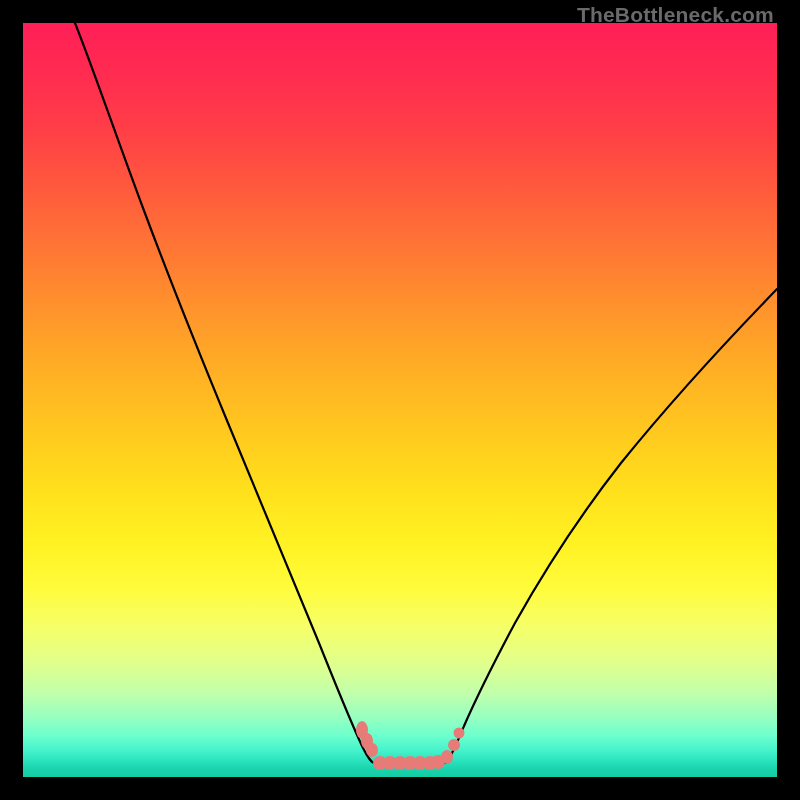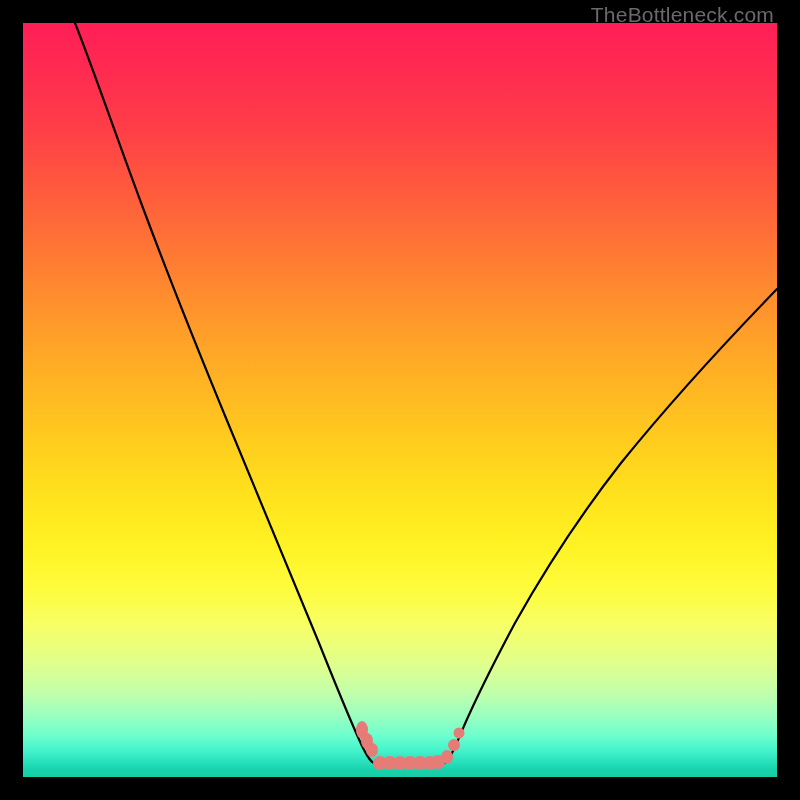--- a/index.html
+++ b/index.html
@@ -53,21 +53,21 @@
       #13cda5 100%
     );
   }
   .watermark {
     position: absolute;
     top: 3px;
     right: 26px;
     color: #6a6a6a;
     font-size: 21px;
     letter-spacing: 0.2px;
-    font-weight: 400;
+    font-weight: 700;
   }
   svg.curves {
     position: absolute;
     inset: 0;
   }
   .curve {
     fill: none;
     stroke: #000;
     stroke-width: 2.2;
     stroke-linecap: round;

